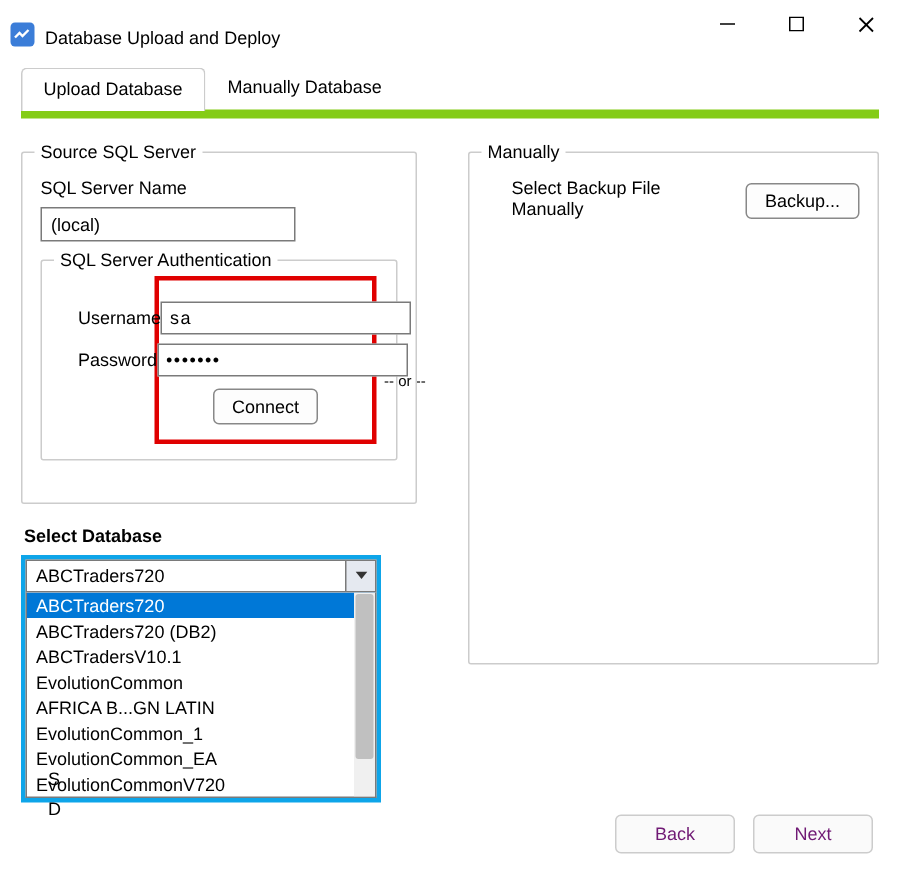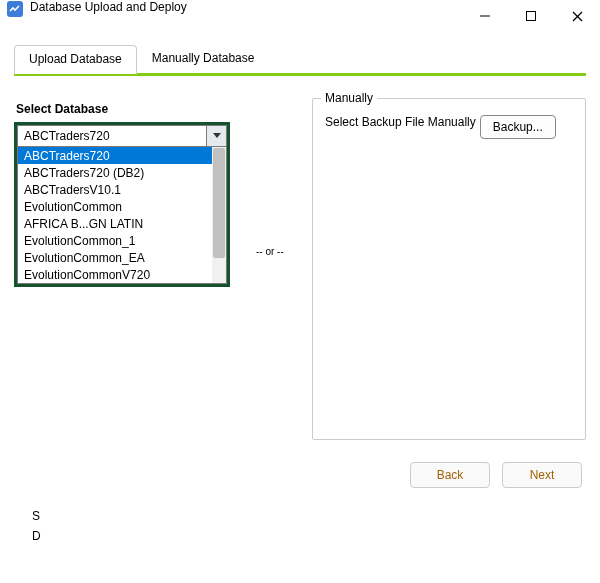--- a/index.html
+++ b/index.html
@@ -1,27 +1,27 @@
 <!DOCTYPE html>
 <html><head>
 <meta charset="utf-8">
 <style>
   * { box-sizing: border-box; font-family: "Segoe UI", Tahoma, sans-serif; }
   html, body { margin: 0; padding: 0; }
   body { width: 600px; height: 583px; background: #fff; color: #000; font-size: 12px; overflow: hidden; }
 
-  .titlebar { height: 32px; display: flex; align-items: flex-start; padding: 0 0 0 6px; }
+  .titlebar { height: 32px; display: flex; align-items: flex-end; padding: 0 0 0 6px; }
   .app-icon { width: 18px; height: 18px; margin-right: 6px; display:flex; align-items:center; justify-content:center;}
   .title-text { font-size: 12px; flex: 1; }
   .win-controls { display: flex; height: 100%; }
   .win-btn { width: 46px; display:flex; align-items:center; justify-content:center; font-size: 12px; }
   .win-btn svg { display:block; }
 
   .content { padding: 12px 14px 0 14px; }
-  .tabs { display: flex; border-bottom: 3px solid #84cc16; text-align: right; }
+  .tabs { display: flex; border-bottom: 6px solid #84cc16; text-align: right; }
   .tab { padding: 6px 14px 8px 14px; border: 1px solid transparent; border-bottom: none; font-size: 12px; }
   .tab.active { border-color: #ccc; background: #fff; position: relative; top: 1px; border-radius: 4px 4px 0 0; }
 
   .body-area { display: flex; gap: 18px; padding-top: 22px; position:relative; }
   .col-left { width: 264px; flex-shrink:0; }
   .col-right { flex: 1; padding-left: 16px; }
 
   .groupbox { border: 1px solid #ccc; border-radius: 2px; padding: 16px 12px 14px 12px; position: relative; margin-bottom: 14px; }
   .groupbox > .legend { position: absolute; top: -8px; left: 8px; background: #fff; padding: 0 4px; font-size: 12px; }
 
@@ -30,38 +30,38 @@
 
   .auth-red { border: 3px solid #e00000; margin-left: 65px; margin-top: -2px; padding: 8px 8px 8px 8px; width: 148px; }
   .auth-row { display:flex; align-items:center; margin: 6px 0; }
   .auth-lbl { width: 60px; text-align:left; margin-left:-62px; }
   .auth-in { flex:1; height:22px; border:1px solid #7a7a7a; padding:2px 5px; font-size:12px; letter-spacing:1px;}
   .connect-btn { display:block; margin: 8px auto 2px auto; padding: 4px 12px; border:1px solid #888; border-radius:4px; background:#fdfdfd; font-size:12px;}
 
   .or-text { position:absolute; left:242px; top:170px; font-size:10px; }
 
   .sel-label { margin: 4px 0 6px 2px; font-size:12px;font-weight:bold;}
-  .combo-wrap { border:3px solid #14532d; padding:0; width:216px; position:relative; }
+  .combo-wrap { border:3px solid #0ea5e9; padding:0; width:240px; position:relative; }
   .combo-sel { display:flex; align-items:stretch; border:1px solid #7a7a7a; height:22px; }
   .combo-sel .val { flex:1; padding:2px 6px; font-size:12px; display:flex; align-items:center;}
   .combo-sel .btn { width:20px; background:#e5e9f0; border-left:1px solid #7a7a7a; display:flex; align-items:center; justify-content:center;}
   .combo-list { border:1px solid #7a7a7a; border-top:none; max-height:155px; overflow:hidden; position:relative;}
   .combo-item { height:17px; padding:0 6px; font-size:12px; display:flex; align-items:center; white-space:nowrap;}
   .combo-item.hl { background:#0078d7; color:#fff; }
   .combo-scroll { position:absolute; right:0; top:0; bottom:0; width:14px; background:#f0f0f0;}
   .combo-thumb { position:absolute; right:1px; top:1px; width:12px; height:110px; background:#c0c0c0; border-radius:2px;}
 
   .manual-box { min-height: 342px; }
-  .manual-row { display:flex; align-items:flex-start; gap:4px; }
+  .manual-row { display:flex; align-items:flex-end; gap:14px;margin-left:16px; }
   .browse-btn { padding:4px 12px; border:1px solid #888; border-radius:4px; background:#fdfdfd; font-size:12px;}
 
   .sql-auth-group { padding-bottom:6px; }
 
   .footer { display:flex; gap:12px; justify-content:flex-end; padding: 8px 18px 12px 0;}
-  .foot-btn { width:80px; height:26px; border:1px solid #ccc; border-radius:4px; background:#fafafa; color:#a16207; font-size:12px; display:flex; align-items:center; justify-content:center;}
+  .foot-btn { width:80px; height:26px; border:1px solid #ccc; border-radius:4px; background:#fafafa; color:#701a75; font-size:12px; display:flex; align-items:center; justify-content:center;}
 
   .under-text { position:absolute; left:18px; top:430px; width:20px; overflow:hidden; font-size:12px; line-height:20px;}
 </style>
 </head>
 <body>
 
 <div class="titlebar">
   <span class="app-icon">
     <svg width="18" height="18" viewBox="0 0 18 18">
         <rect x="1" y="1" width="16" height="16" rx="3" fill="#3b7dd8"></rect>
@@ -92,20 +92,39 @@
 <div class="content">
   <div class="tabs">
     <div class="tab active">Upload Database</div>
     <div class="tab">Manually Database</div>
   </div>
 
   <div class="body-area">
     <div class="or-text">-- or --</div>
 
     <div class="col-left">
+      <div class="groupbox">
+        <div class="legend">Source SQL Server</div>
+        <div class="label">SQL Server Name</div>
+        <input class="txt-input" value="(local)" style="">
+        <div class="groupbox sql-auth-group" style="margin-top:12px; padding:12px 10px 10px 10px;">
+          <div class="legend">SQL Server Authentication</div>
+          <div class="auth-red">
+            <div class="auth-row">
+              <div class="auth-lbl">Username</div>
+              <input class="auth-in" value="sa" style="">
+            </div>
+            <div class="auth-row">
+              <div class="auth-lbl">Password</div>
+              <input class="auth-in" value="•••••••" style="">
+            </div>
+            <button class="connect-btn">Connect</button>
+          </div>
+        </div>
+      </div>
 
       <div class="sel-label">Select Database</div>
       <div class="combo-wrap">
         <div class="combo-sel">
           <div class="val">ABCTraders720</div>
           <div class="btn">
               <svg width="8" height="6">
                 <path d="M0 0 L8 0 L4 5 Z" fill="#333"></path>
               </svg>
             </div>

